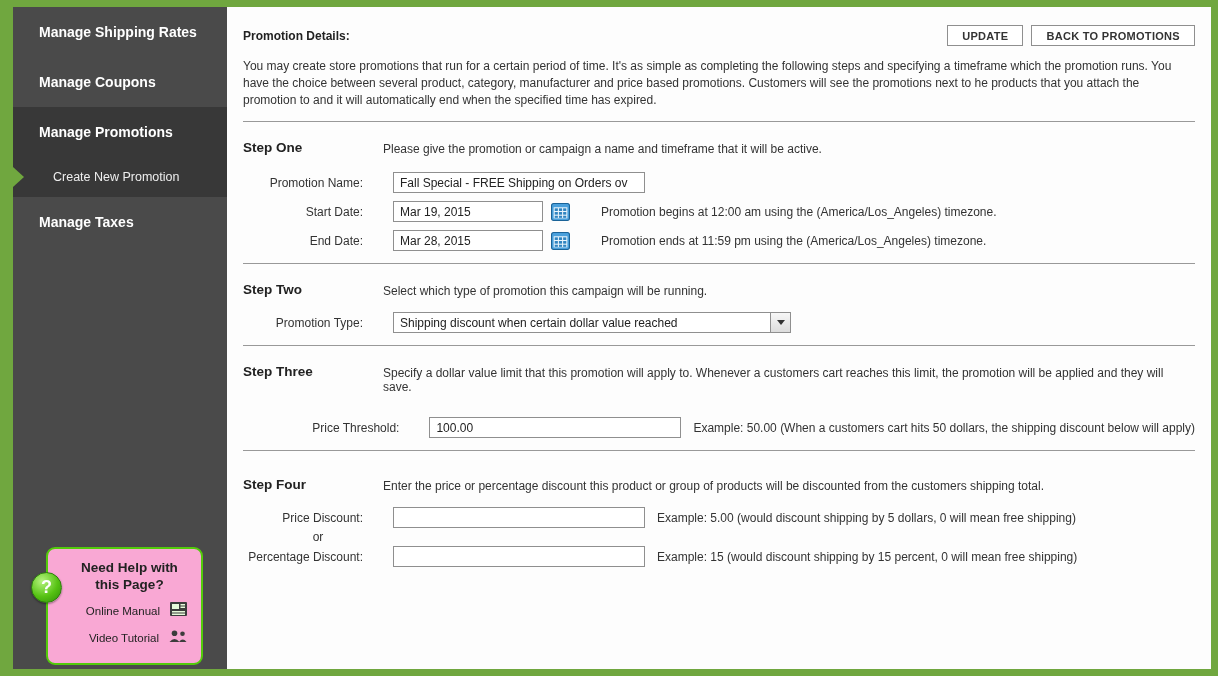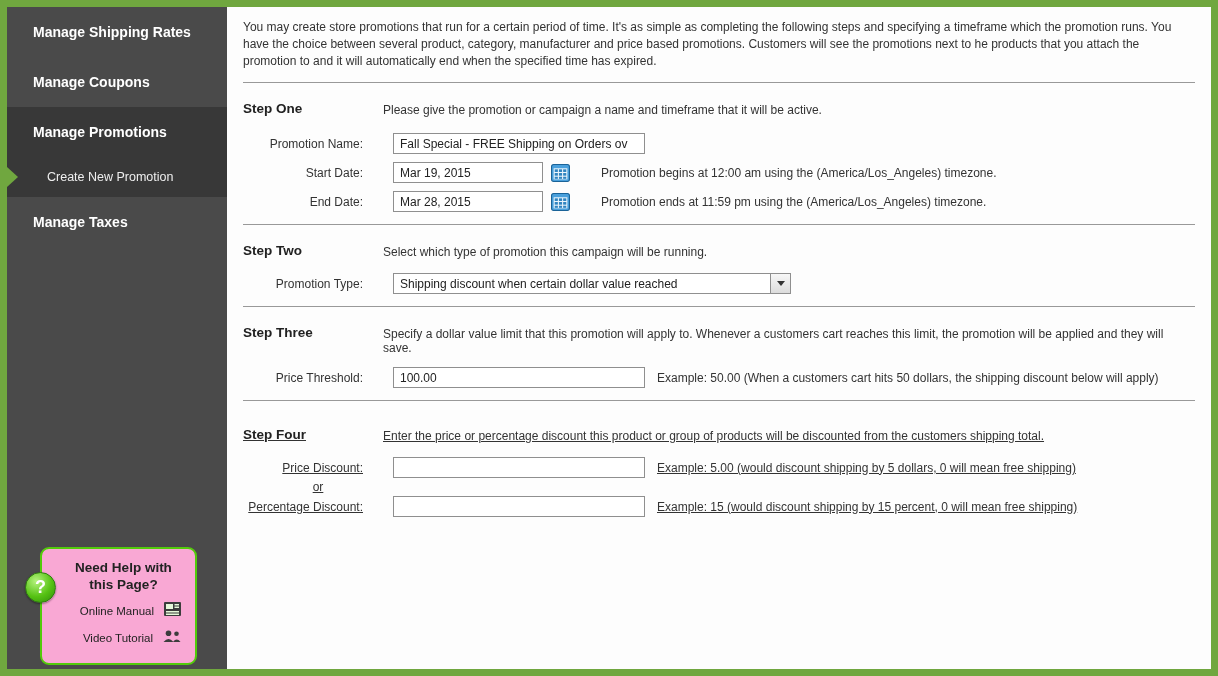--- a/index.html
+++ b/index.html
@@ -2,21 +2,21 @@
 <html><head>
 <meta charset="utf-8">
 <style>
   * { box-sizing: border-box; margin: 0; padding: 0; }
   html,body { width:1218px; height:676px; }
   body { font-family:"Liberation Sans", sans-serif; color:#333; }
 
   .frame { position:relative; width:1218px; height:676px; background:#70a73f; overflow:hidden; }
 
   
-  .sidebar { position:absolute; left:7px; top:7px; width:220px; height:662px; background:#4a4a4a; }
+  .sidebar { position:absolute; left:13px; top:7px; width:220px; height:662px; background:#4a4a4a; }
   .sb-item { height:50px; display:flex; align-items:center; padding-left:26px;
              color:#fff; font-weight:bold; font-size:14px; cursor:pointer; }
   .sb-group { background:#383838; position:relative; }
   .sb-subitem { height:40px; display:flex; align-items:center; padding-left:40px;
                 color:#eee; font-weight:normal; font-size:12.5px; cursor:pointer; }
   .sb-arrow { position:absolute; left:0; top:160px; width:0; height:0;
               border-left:11px solid #70a73f; border-top:10px solid transparent;
               border-bottom:10px solid transparent; }
 
   
@@ -41,21 +41,21 @@
   .btns { display:flex; gap:8px; }
   .btn { background:#fff; border:1px solid #8f8f8f; height:21px; padding:0 14px;
          font-family:"Liberation Sans", sans-serif; font-weight:bold; font-size:11px;
          color:#333; letter-spacing:.3px; cursor:pointer; }
 
   .intro { margin-top:12px; font-size:12px; line-height:17px; color:#333; max-width:960px; }
 
   .sep { border:none; border-top:1px solid #999; margin-top:12px; }
 
   .step { padding-top:18px; }
-  .step.four { padding-top:26px;text-decoration:underline; }
+  .step.four { padding-top:26px; }
   .step-head { display:flex; align-items:flex-start;gap:40px; }
   .step-title { width:100px; font-weight:bold; font-size:13.5px; color:#222; flex:none; }
   .step-desc { font-size:12px; color:#333; padding-top:2px; }
 
   .form-row { display:flex; align-items:center; margin-top:8px; }
   .f-label { width:120px; text-align:right; font-size:12px; color:#333; flex:none; margin-right:30px; }
   .tinput { height:21px; width:252px; border:1px solid #8f8f8f; background:#fff;
             font-family:"Liberation Sans", sans-serif; font-size:12px; padding:0 6px; color:#222; }
   .tinput.date { width:150px; }
   .cal-btn { width:20px; height:19px; margin-left:8px; border:none; background:transparent;
@@ -128,20 +128,27 @@
       </div>
     </div>
     <div class="help-q">
       <span>?</span>
     </div>
   </div>
 
   <div class="main">
     <div class="content">
 
+      <div class="header-row">
+        <span class="page-title">Promotion Details:</span>
+        <span class="btns">
+          <button class="btn">UPDATE</button>
+          <button class="btn">BACK TO PROMOTIONS</button>
+        </span>
+      </div>
 
       <p class="intro">You may create store promotions that run for a certain period of time.  It's as simple as completing the following steps and specifying a timeframe which the promotion runs.  You have the choice between several product, category, manufacturer and price based promotions.  Customers will see the promotions next to he products that you attach the promotion to and it will automatically end when the specified time has expired.</p>
 
       <hr class="sep">
 
       <div class="step">
         <div class="step-head">
           <span class="step-title">Step One</span>
           <span class="step-desc">Please give the promotion or campaign a name and timeframe that it will be active.</span>
         </div>
@@ -211,21 +218,21 @@
         </div>
       </div>
 
       <hr class="sep">
 
       <div class="step">
         <div class="step-head">
           <span class="step-title">Step Three</span>
           <span class="step-desc">Specify a dollar value limit that this promotion will apply to.  Whenever a customers cart reaches this limit, the promotion will be applied and they will save.</span>
         </div>
-        <div class="form-row" style="margin-top:12px;">
+        <div class="form-row" style="margin-top:23px;justify-content:flex-end;">
           <span class="f-label">Price Threshold:</span>
           <input type="text" class="tinput" value="100.00" style="">
           <span class="row-ex">Example: 50.00 (When a customers cart hits 50 dollars, the shipping discount below will apply)</span>
         </div>
       </div>
 
       <hr class="sep">
 
       <div class="step four">
         <div class="step-head">

